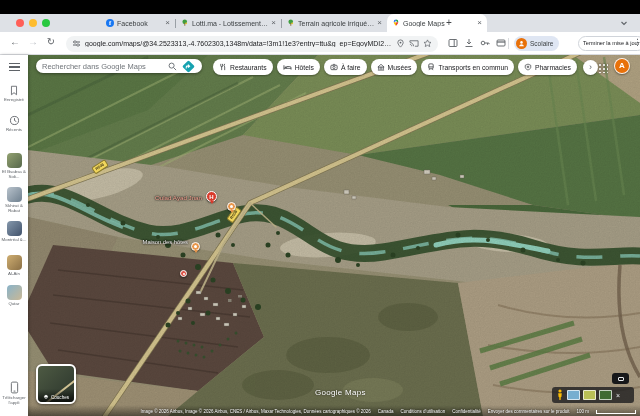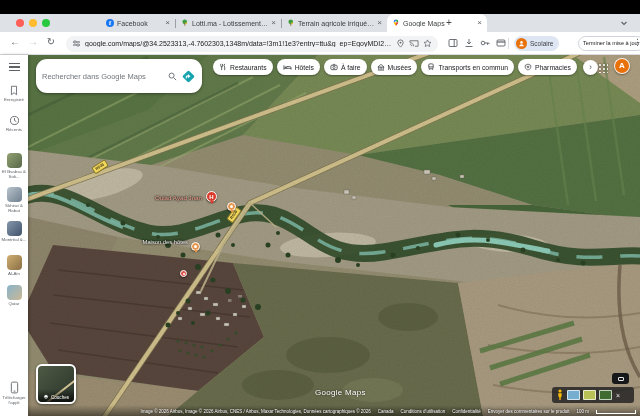--- a/index.html
+++ b/index.html
@@ -58,21 +58,21 @@
               overflow:hidden}
   .thumb{width:15px;height:15px;border-radius:4px}
   .burger{display:flex;flex-direction:column;gap:2px}
   .burger div{width:11px;height:1.3px;background:#5f6368}
 
   
   .map{position:relative;width:612px;height:361px;overflow:hidden;background:#8a8f6f}
   .map svg.base{position:absolute;left:0;top:0}
 
   
-  .searchbar{position:absolute;left:8px;top:4px;width:166px;height:34px;background:#fff;border-radius:11px;
+  .searchbar{position:absolute;left:8px;top:4px;width:166px;height:14px;background:#fff;border-radius:11px;
              box-shadow:0 1px 3px rgba(0,0,0,.4);display:flex;align-items:center;padding:4px 6px;gap:4px;z-index:6}
   .searchbar input{border:0;outline:0;flex:1;font-size:7.5px;color:#202124;min-width:0;
                    font-family:"Liberation Sans",sans-serif}
   .searchbar input::placeholder{color:#70757a}
 
   
   .chips{position:absolute;left:185px;top:4px;width:366px;height:18px;display:flex;gap:4px;z-index:6;overflow:hidden}
   .chip{display:flex;align-items:center;gap:3px;background:#fff;border-radius:9px;height:16px;
         padding:0 6px;font-size:6.8px;color:#202124;white-space:nowrap;box-shadow:0 1px 2px rgba(0,0,0,.35);flex:0 0 auto}
   .chip:last-child{flex-shrink:1;overflow:hidden}

